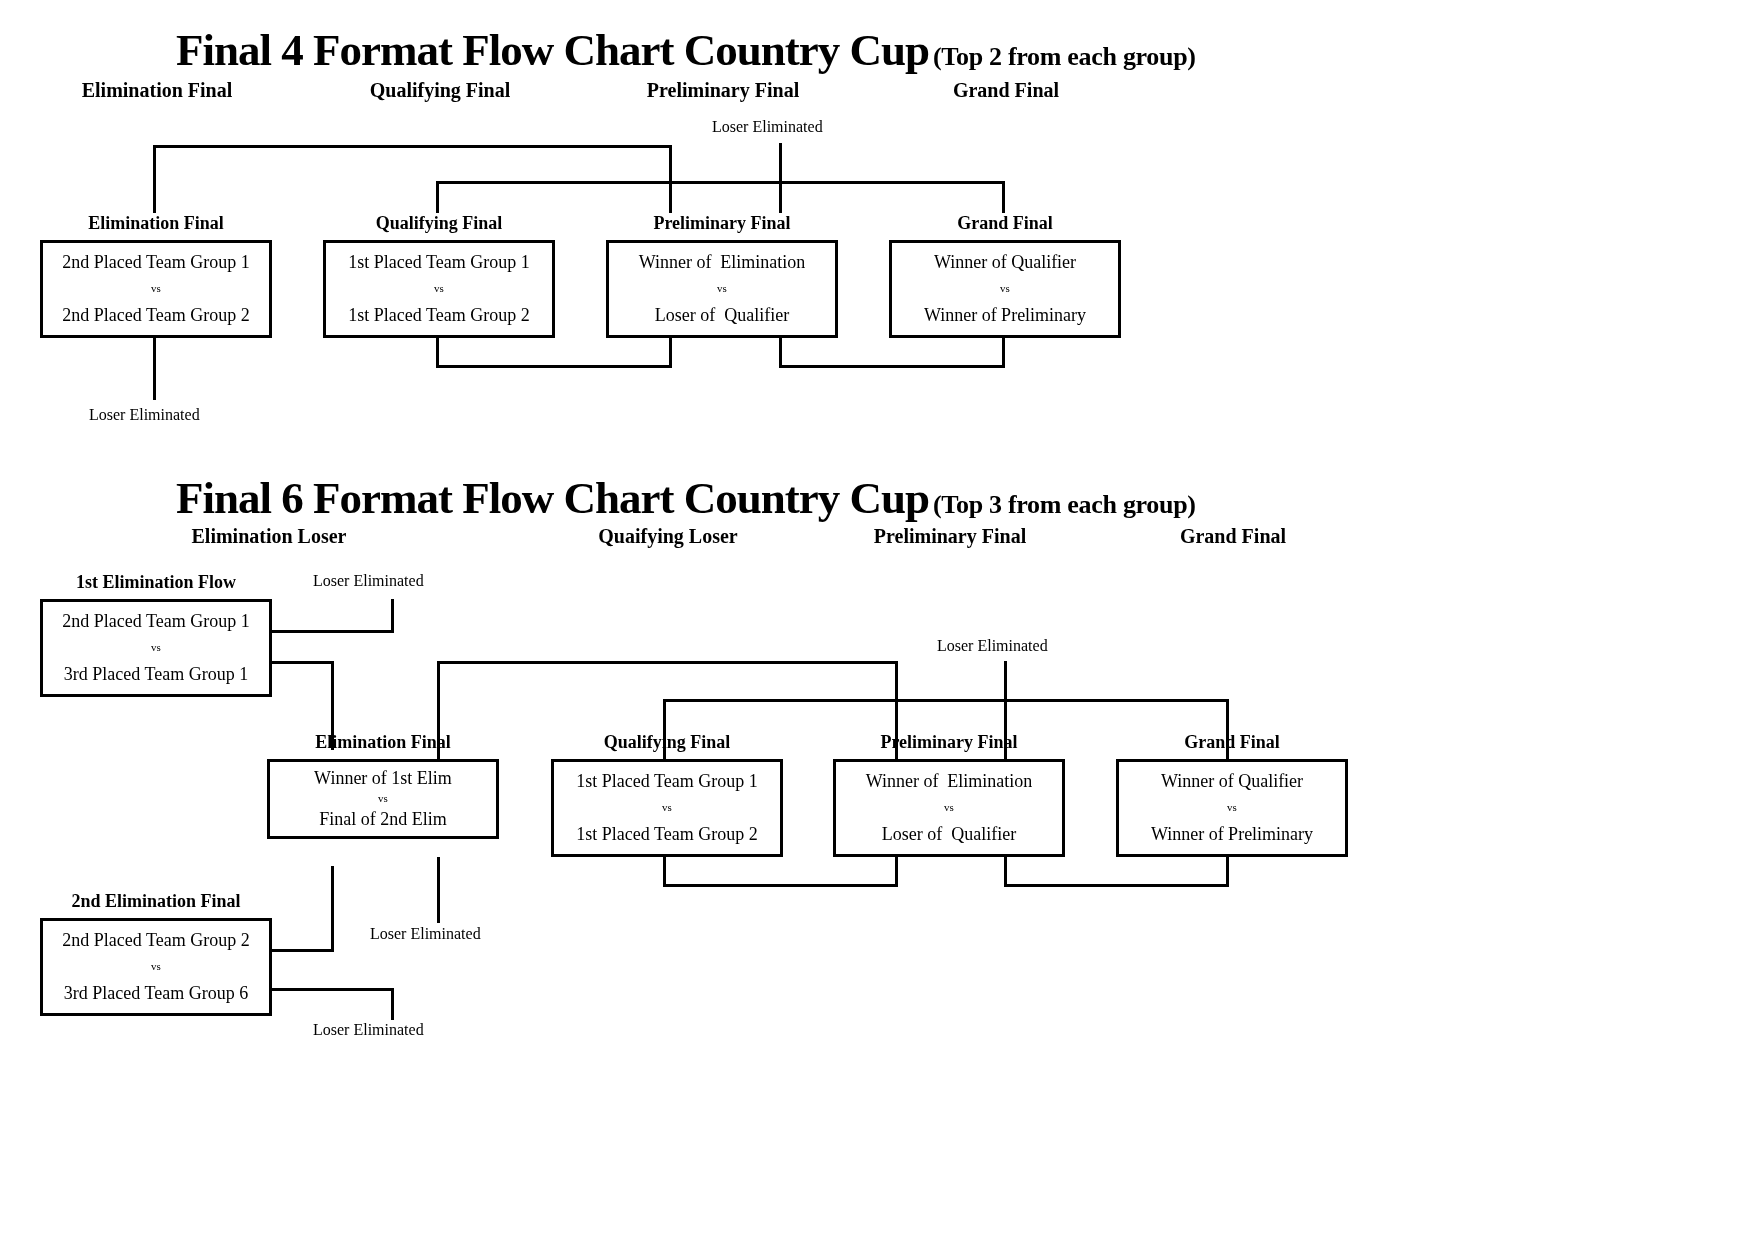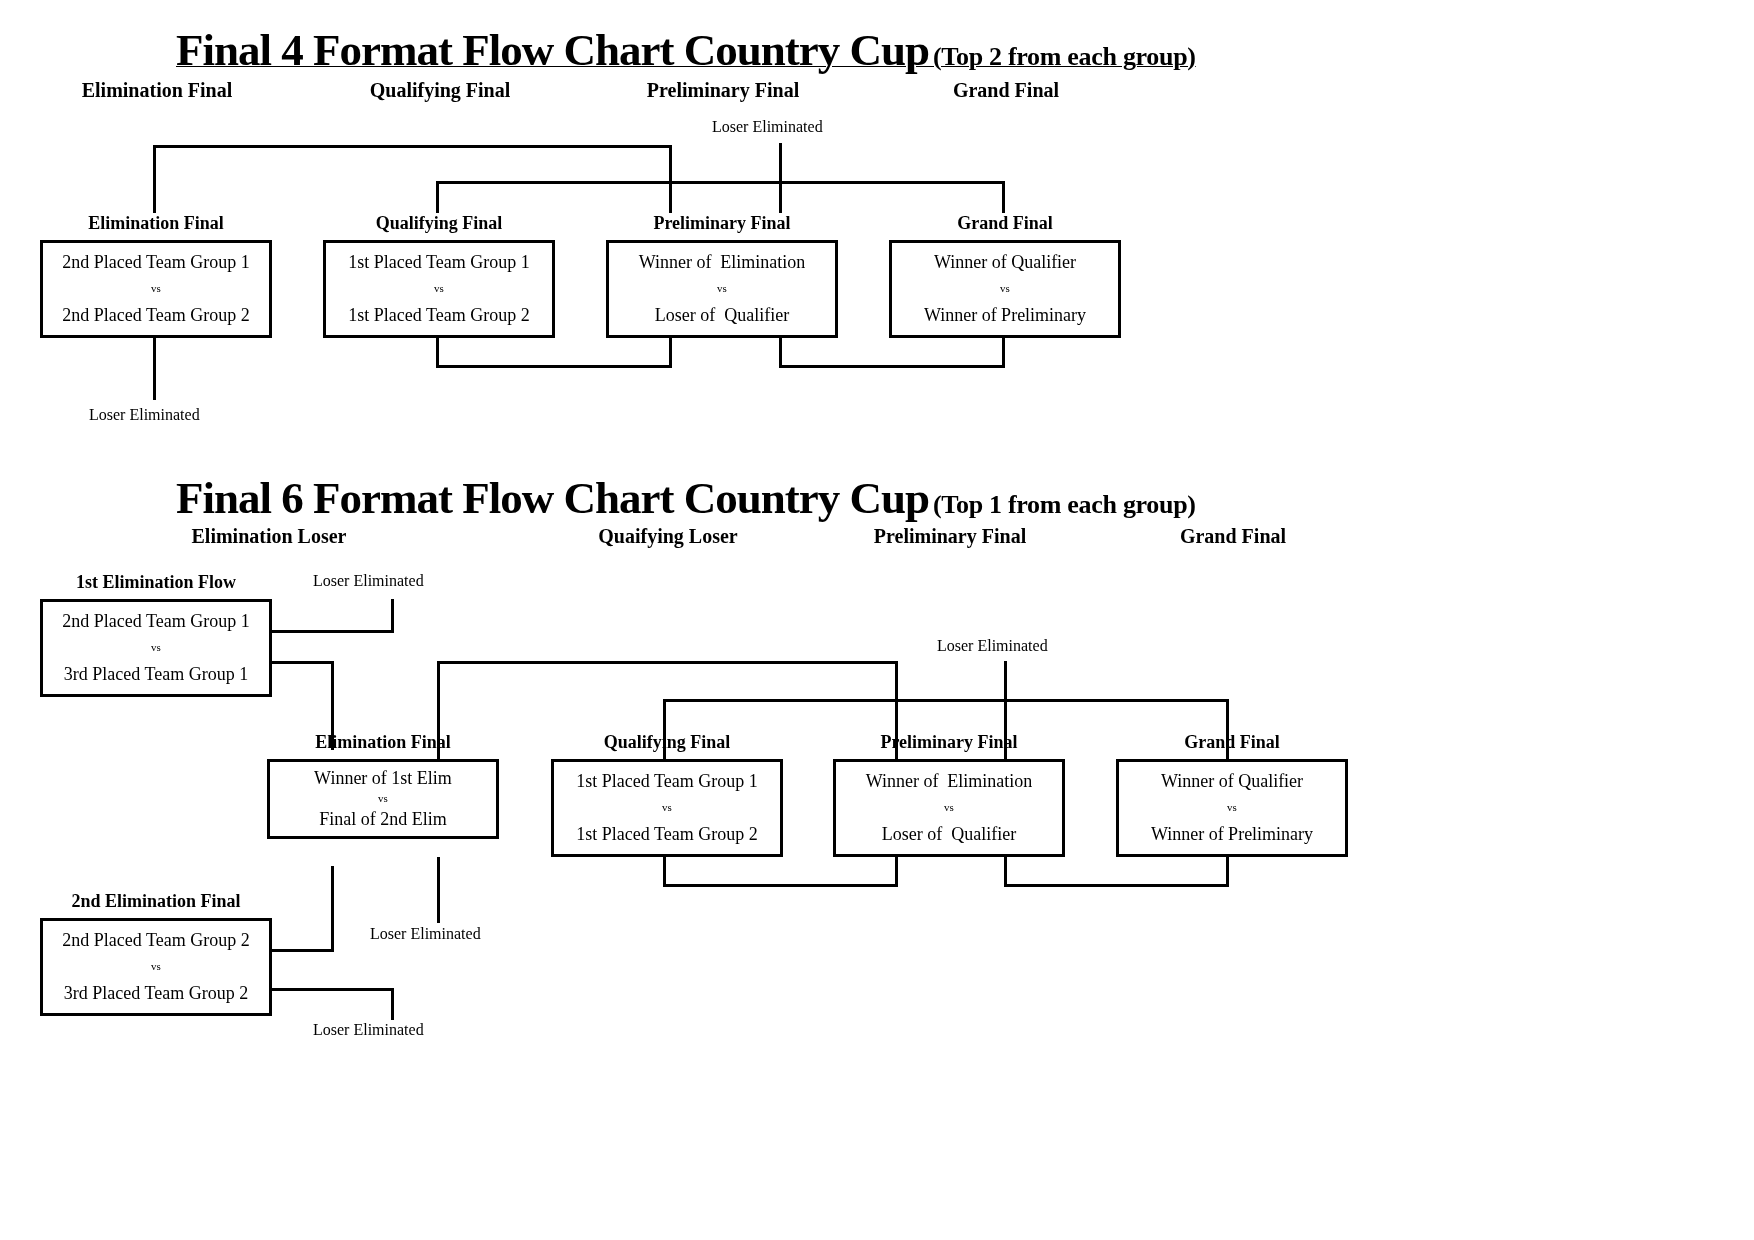--- a/index.html
+++ b/index.html
@@ -80,21 +80,21 @@
 
   
   .h{position:absolute;background:#000;height:3px;}
   .v{position:absolute;background:#000;width:3px;}
 </style>
 </head>
 <body>
 
 <div id="stage">
 
-  <div class="maintitle" style="left:176px;top:24px;text-decoration:underline;">
+  <div class="maintitle" style="left:176px;top:24px;">
     <span class="big">Final 4 Format Flow Chart Country Cup</span>
     <span class="sub">(Top 2 from each group)</span>
   </div>
 
   <div class="colhead" style="left:40px;top:79px;width:234px;">Elimination Final</div>
   <div class="colhead" style="left:323px;top:79px;width:234px;">Qualifying Final</div>
   <div class="colhead" style="left:606px;top:79px;width:234px;">Preliminary Final</div>
   <div class="colhead" style="left:889px;top:79px;width:234px;">Grand Final</div>
 
   <div class="note" style="left:712px;top:118px;">Loser Eliminated</div>
@@ -147,21 +147,21 @@
   <div class="v" style="left:436px;top:338px;height:30px;"></div>
   <div class="h" style="left:436px;top:365px;width:236px;"></div>
   <div class="v" style="left:669px;top:338px;height:30px;"></div>
 
   <div class="v" style="left:779px;top:338px;height:30px;"></div>
   <div class="h" style="left:779px;top:365px;width:226px;"></div>
   <div class="v" style="left:1002px;top:338px;height:30px;"></div>
 
   <div class="maintitle" style="left:176px;top:472px;">
     <span class="big">Final 6 Format Flow Chart Country Cup</span>
-    <span class="sub">(Top 1 from each group)</span>
+    <span class="sub">(Top 3 from each group)</span>
   </div>
 
   <div class="colhead" style="left:152px;top:525px;width:234px;">Elimination Loser</div>
   <div class="colhead" style="left:551px;top:525px;width:234px;">Quaifying Loser</div>
   <div class="colhead" style="left:833px;top:525px;width:234px;">Preliminary Final</div>
   <div class="colhead" style="left:1116px;top:525px;width:234px;">Grand Final</div>
 
   <div class="boxcap" style="left:40px;top:572px;width:232px;">1st Elimination Flow</div>
   <div class="mbox" style="left:40px;top:599px;width:232px;height:98px;">
     <div class="ln">2nd Placed Team Group 1</div>
@@ -173,21 +173,21 @@
   <div class="h" style="left:272px;top:630px;width:122px;"></div>
   <div class="v" style="left:391px;top:599px;height:32px;"></div>
 
   <div class="h" style="left:272px;top:661px;width:62px;"></div>
   <div class="v" style="left:331px;top:661px;height:89px;"></div>
 
   <div class="boxcap" style="left:40px;top:891px;width:232px;">2nd Elimination Final</div>
   <div class="mbox" style="left:40px;top:918px;width:232px;height:98px;">
     <div class="ln">2nd Placed Team Group 2</div>
     <div class="ln vs">vs</div>
-    <div class="ln">3rd Placed Team Group 2</div>
+    <div class="ln">3rd Placed Team Group 6</div>
   </div>
 
   <div class="h" style="left:272px;top:949px;width:62px;"></div>
   <div class="v" style="left:331px;top:866px;height:86px;"></div>
 
   <div class="h" style="left:272px;top:988px;width:122px;"></div>
   <div class="v" style="left:391px;top:988px;height:32px;"></div>
   <div class="note" style="left:313px;top:1021px;">Loser Eliminated</div>
 
   <div class="boxcap" style="left:267px;top:732px;width:232px;">Elimination Final</div>

